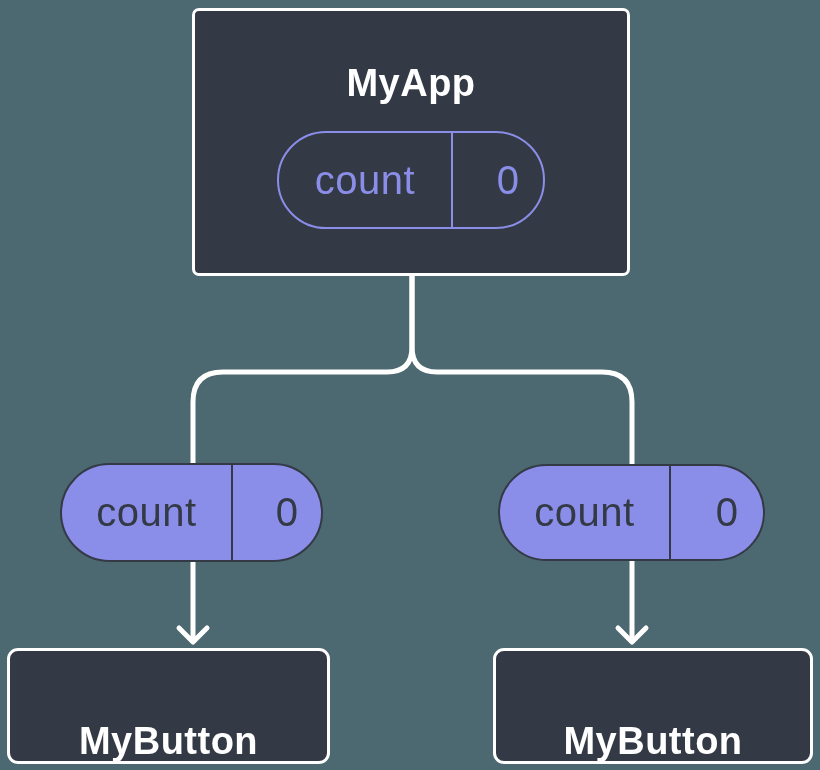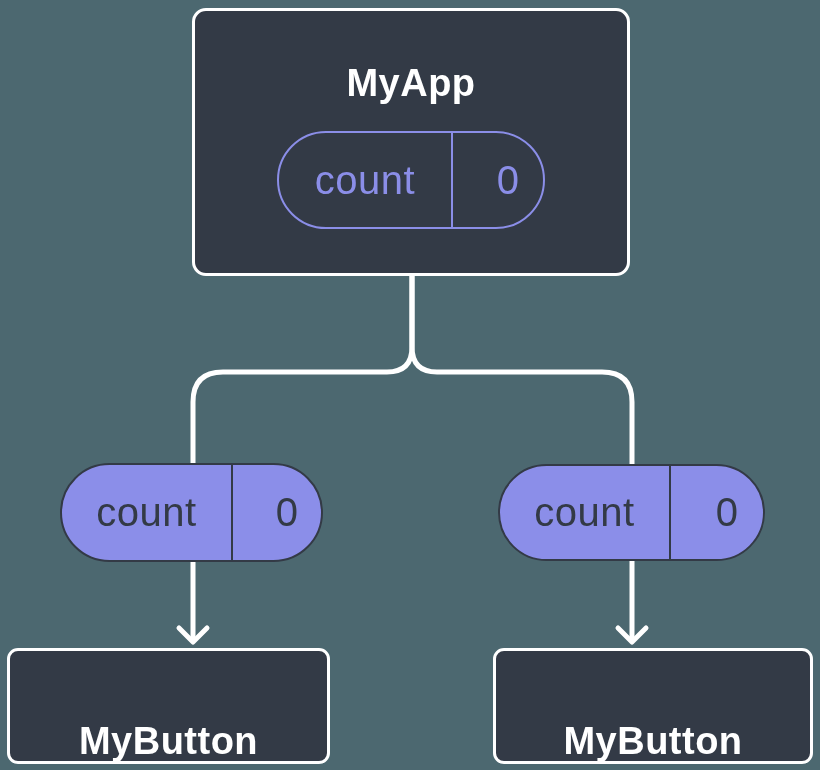--- a/index.html
+++ b/index.html
@@ -39,21 +39,21 @@
   }
   .node {
     position: absolute;
     background: var(--nodeFill);
     border: 3px solid var(--nodeBorder);
     z-index: 2;
   }
   .node-root {
     left: 192px; top: 8px;
     width: 438px; height: 268px;
-    border-radius: 14px;
+    border-radius: 7px;
   }
   .node-title {
     position: absolute;
     left: 0; right: 0;
     text-align: center;
     color: var(--titleText);
     font-size: 38px;
     font-weight: 600;
     letter-spacing: 0.5px;
     line-height: 40px;

